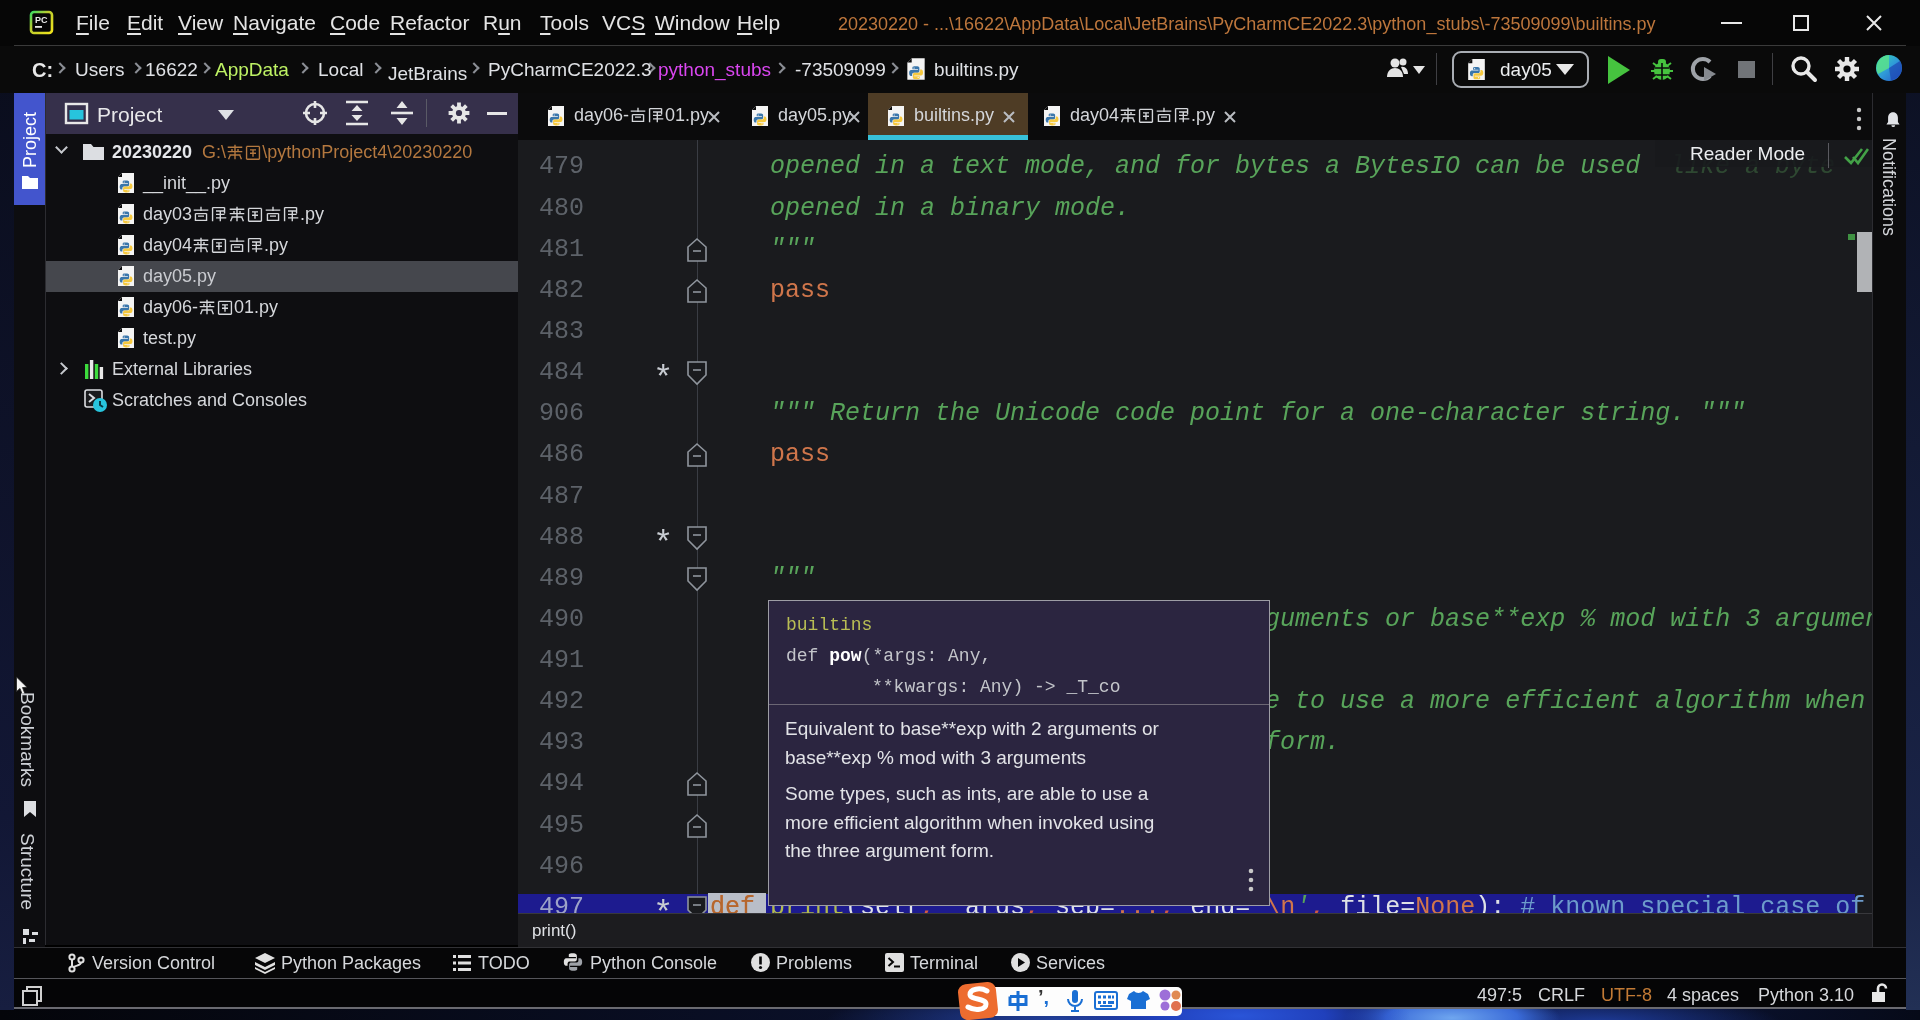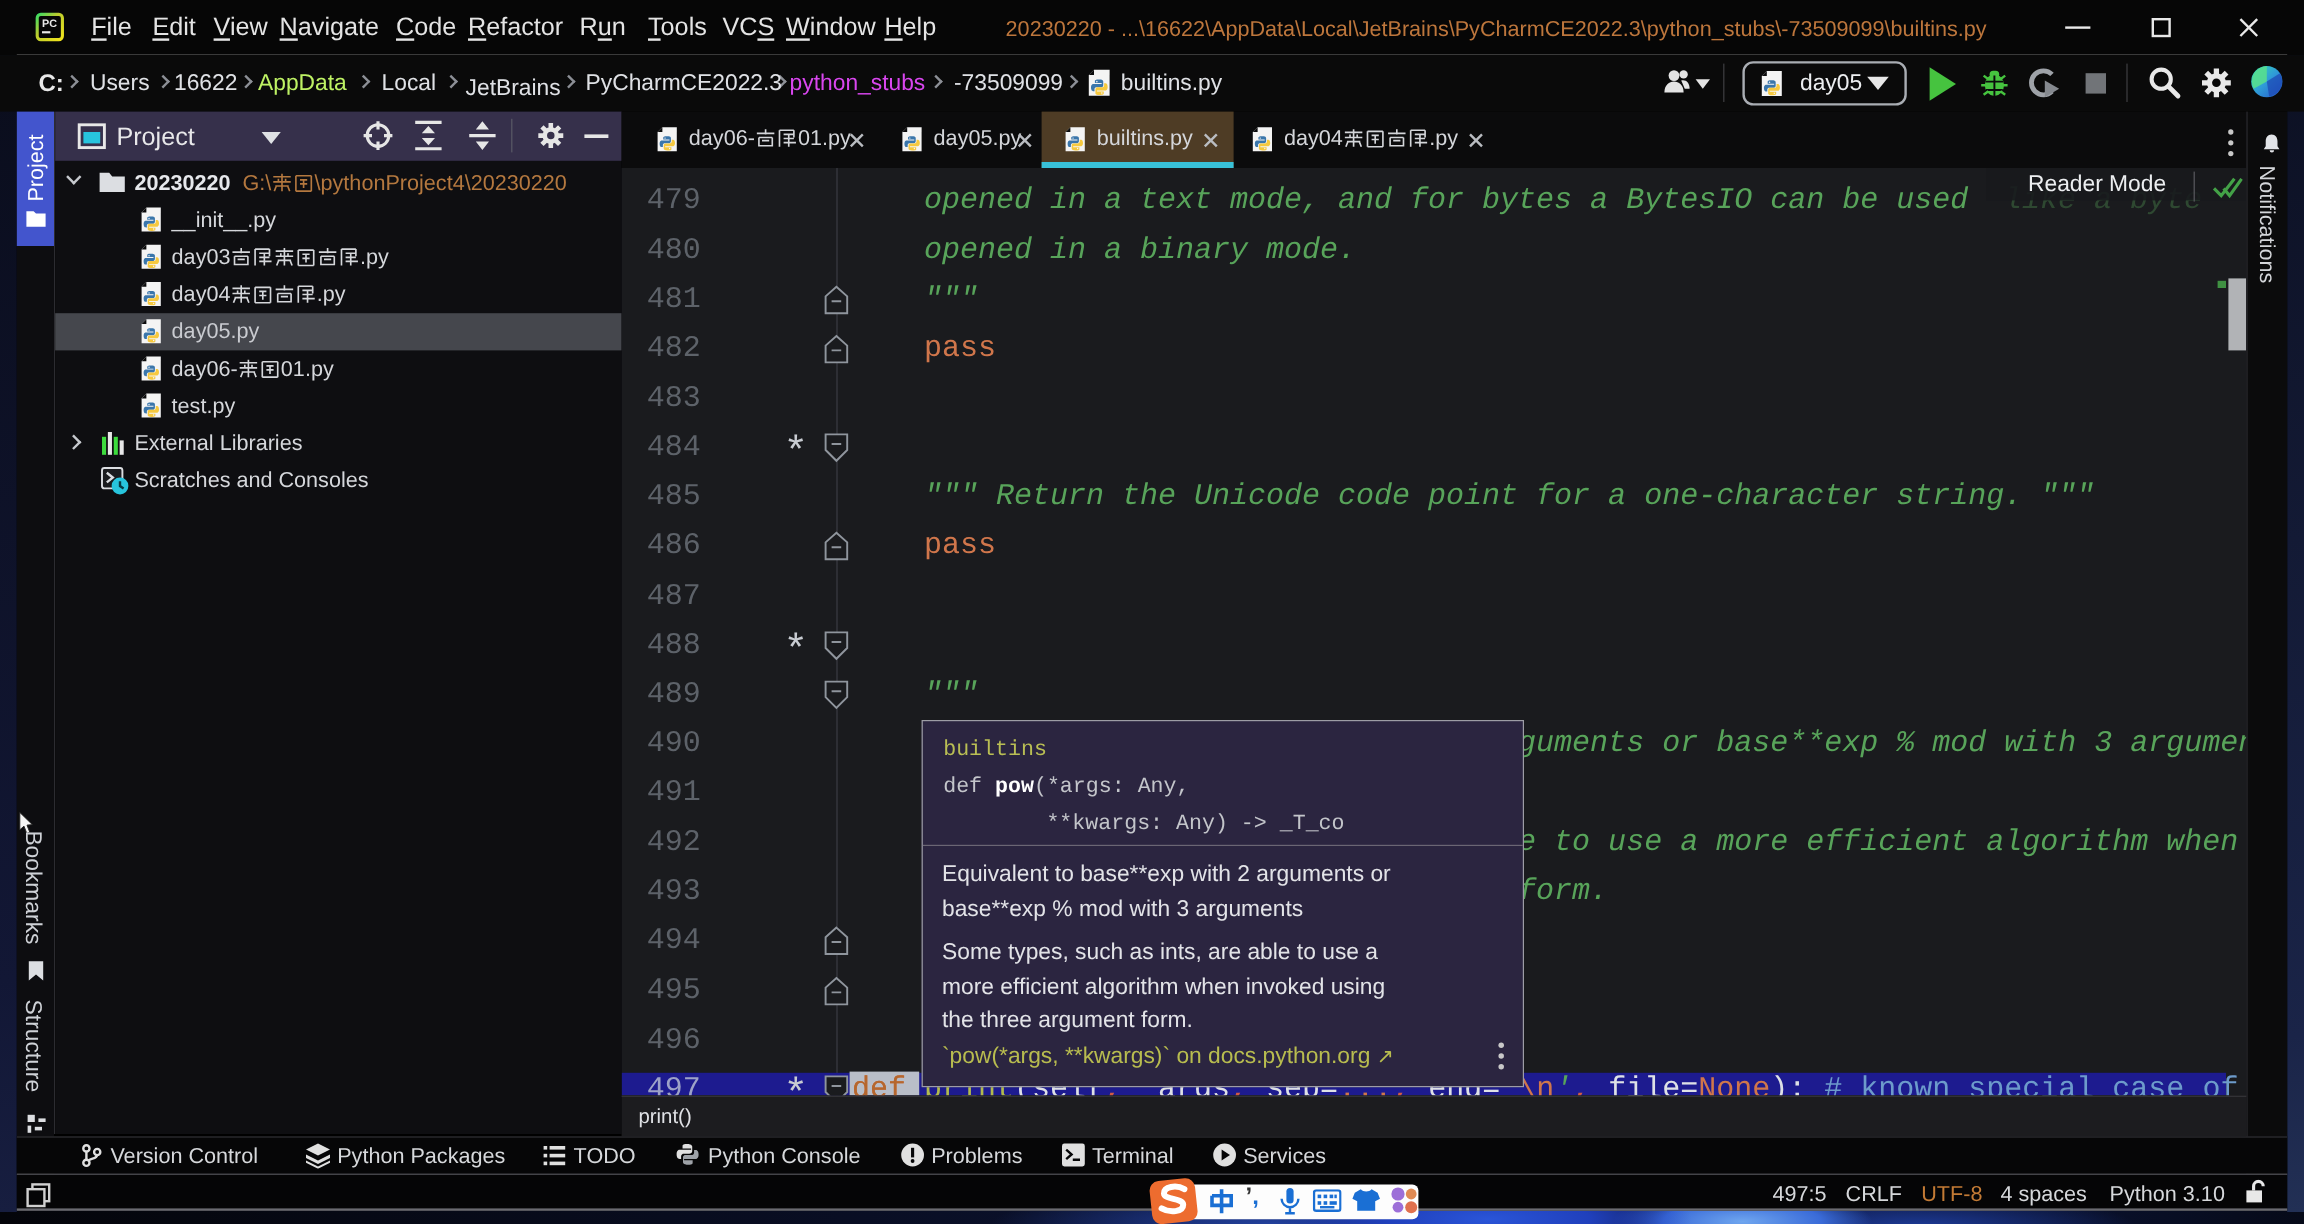--- a/index.html
+++ b/index.html
@@ -374,21 +374,21 @@
   </svg>
 <div class="abs" style="left:518px;top:140px;width:1354px;height:773px;background:#1a1b1e;overflow:hidden" id="ed">
 <div class="abs" style="left:179px;top:0;width:1px;height:773px;background:#3a3d44"></div>
 <div class="codeline" style="left:192px;top:-29px"></div>
 <div class="gnum" style="left:-18px;top:12px">479</div>
 <div class="gnum" style="left:-18px;top:54px">480</div>
 <div class="gnum" style="left:-18px;top:95px">481</div>
 <div class="gnum" style="left:-18px;top:136px">482</div>
 <div class="gnum" style="left:-18px;top:177px">483</div>
 <div class="gnum" style="left:-18px;top:218px">484</div>
-<div class="gnum" style="left:-18px;top:259px">485</div>
+<div class="gnum" style="left:-18px;top:259px">906</div>
 <div class="gnum" style="left:-18px;top:300px">486</div>
 <div class="gnum" style="left:-18px;top:342px">487</div>
 <div class="gnum" style="left:-18px;top:383px">488</div>
 <div class="gnum" style="left:-18px;top:424px">489</div>
 <div class="gnum" style="left:-18px;top:465px">490</div>
 <div class="gnum" style="left:-18px;top:506px">491</div>
 <div class="gnum" style="left:-18px;top:547px">492</div>
 <div class="gnum" style="left:-18px;top:588px">493</div>
 <div class="gnum" style="left:-18px;top:629px">494</div>
 <div class="gnum" style="left:-18px;top:671px">495</div>
@@ -458,21 +458,20 @@
 <div class="abs" style="left:1330px;top:94px;width:7px;height:6px;background:#3f9142"></div>
 <div class="abs" style="left:1339px;top:92px;width:15px;height:60px;background:#c2c4c6;opacity:.9"></div>
 </div>
 <div class="abs" style="left:768px;top:600px;width:502px;height:306px;background:#2b2540;border:1px solid #9d9da5;overflow:hidden">
 <div class="abs mono" style="left:17px;top:14px;font-size:18px;color:#b9be54">builtins</div>
 <div class="abs mono" style="left:17px;top:45px;font-size:18px;color:#c3c5ca">def <b style="color:#fff">pow</b>(*args: Any,</div>
 <div class="abs mono" style="left:103px;top:76px;font-size:18px;color:#c3c5ca">**kwargs: Any) -&gt; _T_co</div>
 <div class="abs" style="left:0;top:103px;width:502px;height:1px;background:#6b6674"></div>
 <div class="abs" style="left:16px;top:113px;width:424px;font-size:19px;line-height:29px;color:#e2e3e7">Equivalent to base**exp with 2 arguments or base**exp % mod with 3 arguments</div>
 <div class="abs" style="left:16px;top:179px;width:388px;font-size:19px;line-height:28.5px;color:#e2e3e7">Some types, such as ints, are able to use a more efficient algorithm when invoked using the three argument form.</div>
-<div class="abs" style="left:16px;top:269px;font-size:19px;color:#b8bc4f">`pow(*args, **kwargs)` on docs.python.org&nbsp;<span style="font-size:17px">↗</span></div>
 <svg class="abs" style="left:477px;top:266px" width="10" height="26" viewBox="0 0 10 26">
       <g fill="#c8c8c8">
         <circle cx="5" cy="4" r="2.3"></circle>
         <circle cx="5" cy="13" r="2.3"></circle>
         <circle cx="5" cy="22" r="2.3"></circle>
       </g>
     </svg>
 </div>
 <div class="abs" style="left:1872px;top:93px;width:34px;height:885px;background:#0b0b0c"></div>
 <div class="abs" style="left:1872px;top:93px;width:1px;height:885px;background:#2c2c31"></div>

